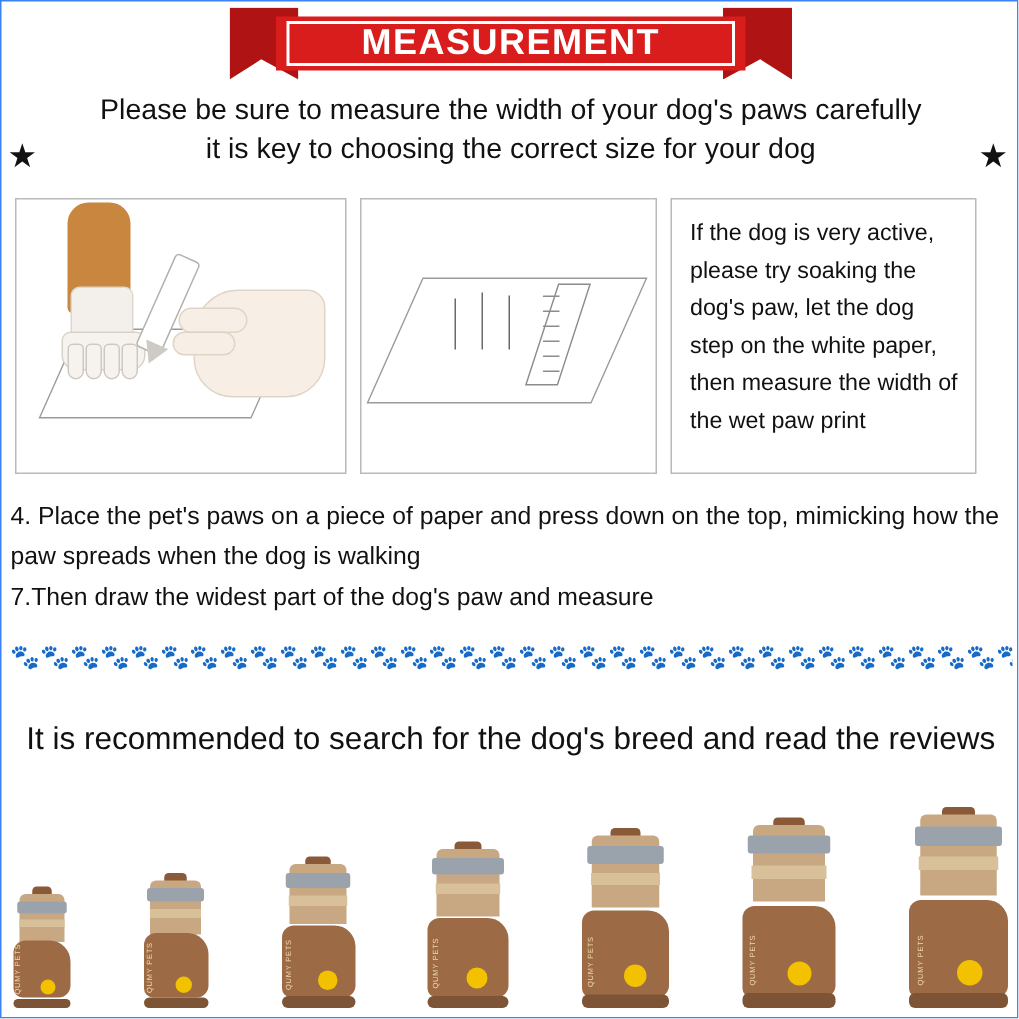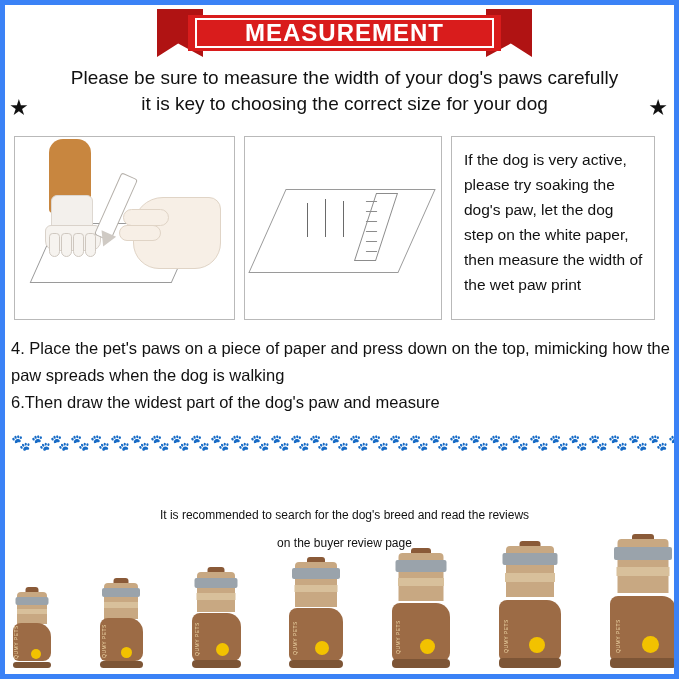--- a/index.html
+++ b/index.html
@@ -12,21 +12,21 @@
     background: #ffffff;
     font-family: "Liberation Sans", sans-serif;
     overflow: hidden;
     position: relative;
   }
   .page {
     position: relative;
     width: 679px;
     height: 679px;
     box-sizing: border-box;
-    border: 5px solid #3b82f6;
+    border: 1px solid #3b82f6;
     overflow: hidden;
   }
 
   
   .banner-wrap {
     position: absolute;
     top: 4px;
     left: 0;
     width: 679px;
     height: 52px;
@@ -290,25 +290,24 @@
     line-height: 18px;
   }
 
   
   .recommend {
     position: absolute;
     top: 478px;
     left: 0;
     width: 679px;
     text-align: center;
-    font-size: 12px;
+    font-size: 21px;
     line-height: 28px;
     color: #111;
     font-family: "Liberation Sans", sans-serif;
-    margin-top: 18px;
   }
 
   
   .boots {
     position: absolute;
     left: 8px;
     bottom: 6px;
     width: 663px;
     height: 130px;
     display: flex;
@@ -438,28 +437,27 @@
       </div>
     </div>
 
     <div class="panel p3">
       <div class="panel-text">If the dog is very active, please try soaking the dog's paw, let the dog step on the white paper, then measure the width of the wet paw print</div>
     </div>
   </div>
 
   <div class="steps">
     <div>4. Place the pet's paws on a piece of paper and press down on the top, mimicking how the paw spreads when the dog is walking</div>
-    <div>6.Then draw the widest part of the dog's paw and measure</div>
+    <div>7.Then draw the widest part of the dog's paw and measure</div>
   </div>
 
   <div class="divider">🐾🐾🐾🐾🐾🐾🐾🐾🐾🐾🐾🐾🐾🐾🐾🐾🐾🐾🐾🐾🐾🐾🐾🐾🐾🐾🐾🐾🐾🐾🐾🐾🐾🐾🐾🐾🐾</div>
 
   <div class="recommend">
     <div>It is recommended to search for the dog's breed and read the reviews</div>
-    <div>on the buyer review page</div>
   </div>
 
   <div class="boots">
       <div class="boot" style="width: 38px; height: 76px;">
         <div class="top-tab" style="width: 13px; height: 5px;"></div>
         <div class="shaft" style="width: 30px; height: 32px;"></div>
         <div class="strap" style="width: 33px; height: 8px; top: 5px;"></div>
         <div class="band" style="width: 30px; height: 5px; top: 17px;"></div>
         <div class="body" style="height: 38px;"></div>
         <div class="logo" style="width: 10px; height: 10px; left: 18px; bottom: 9px;"></div>

